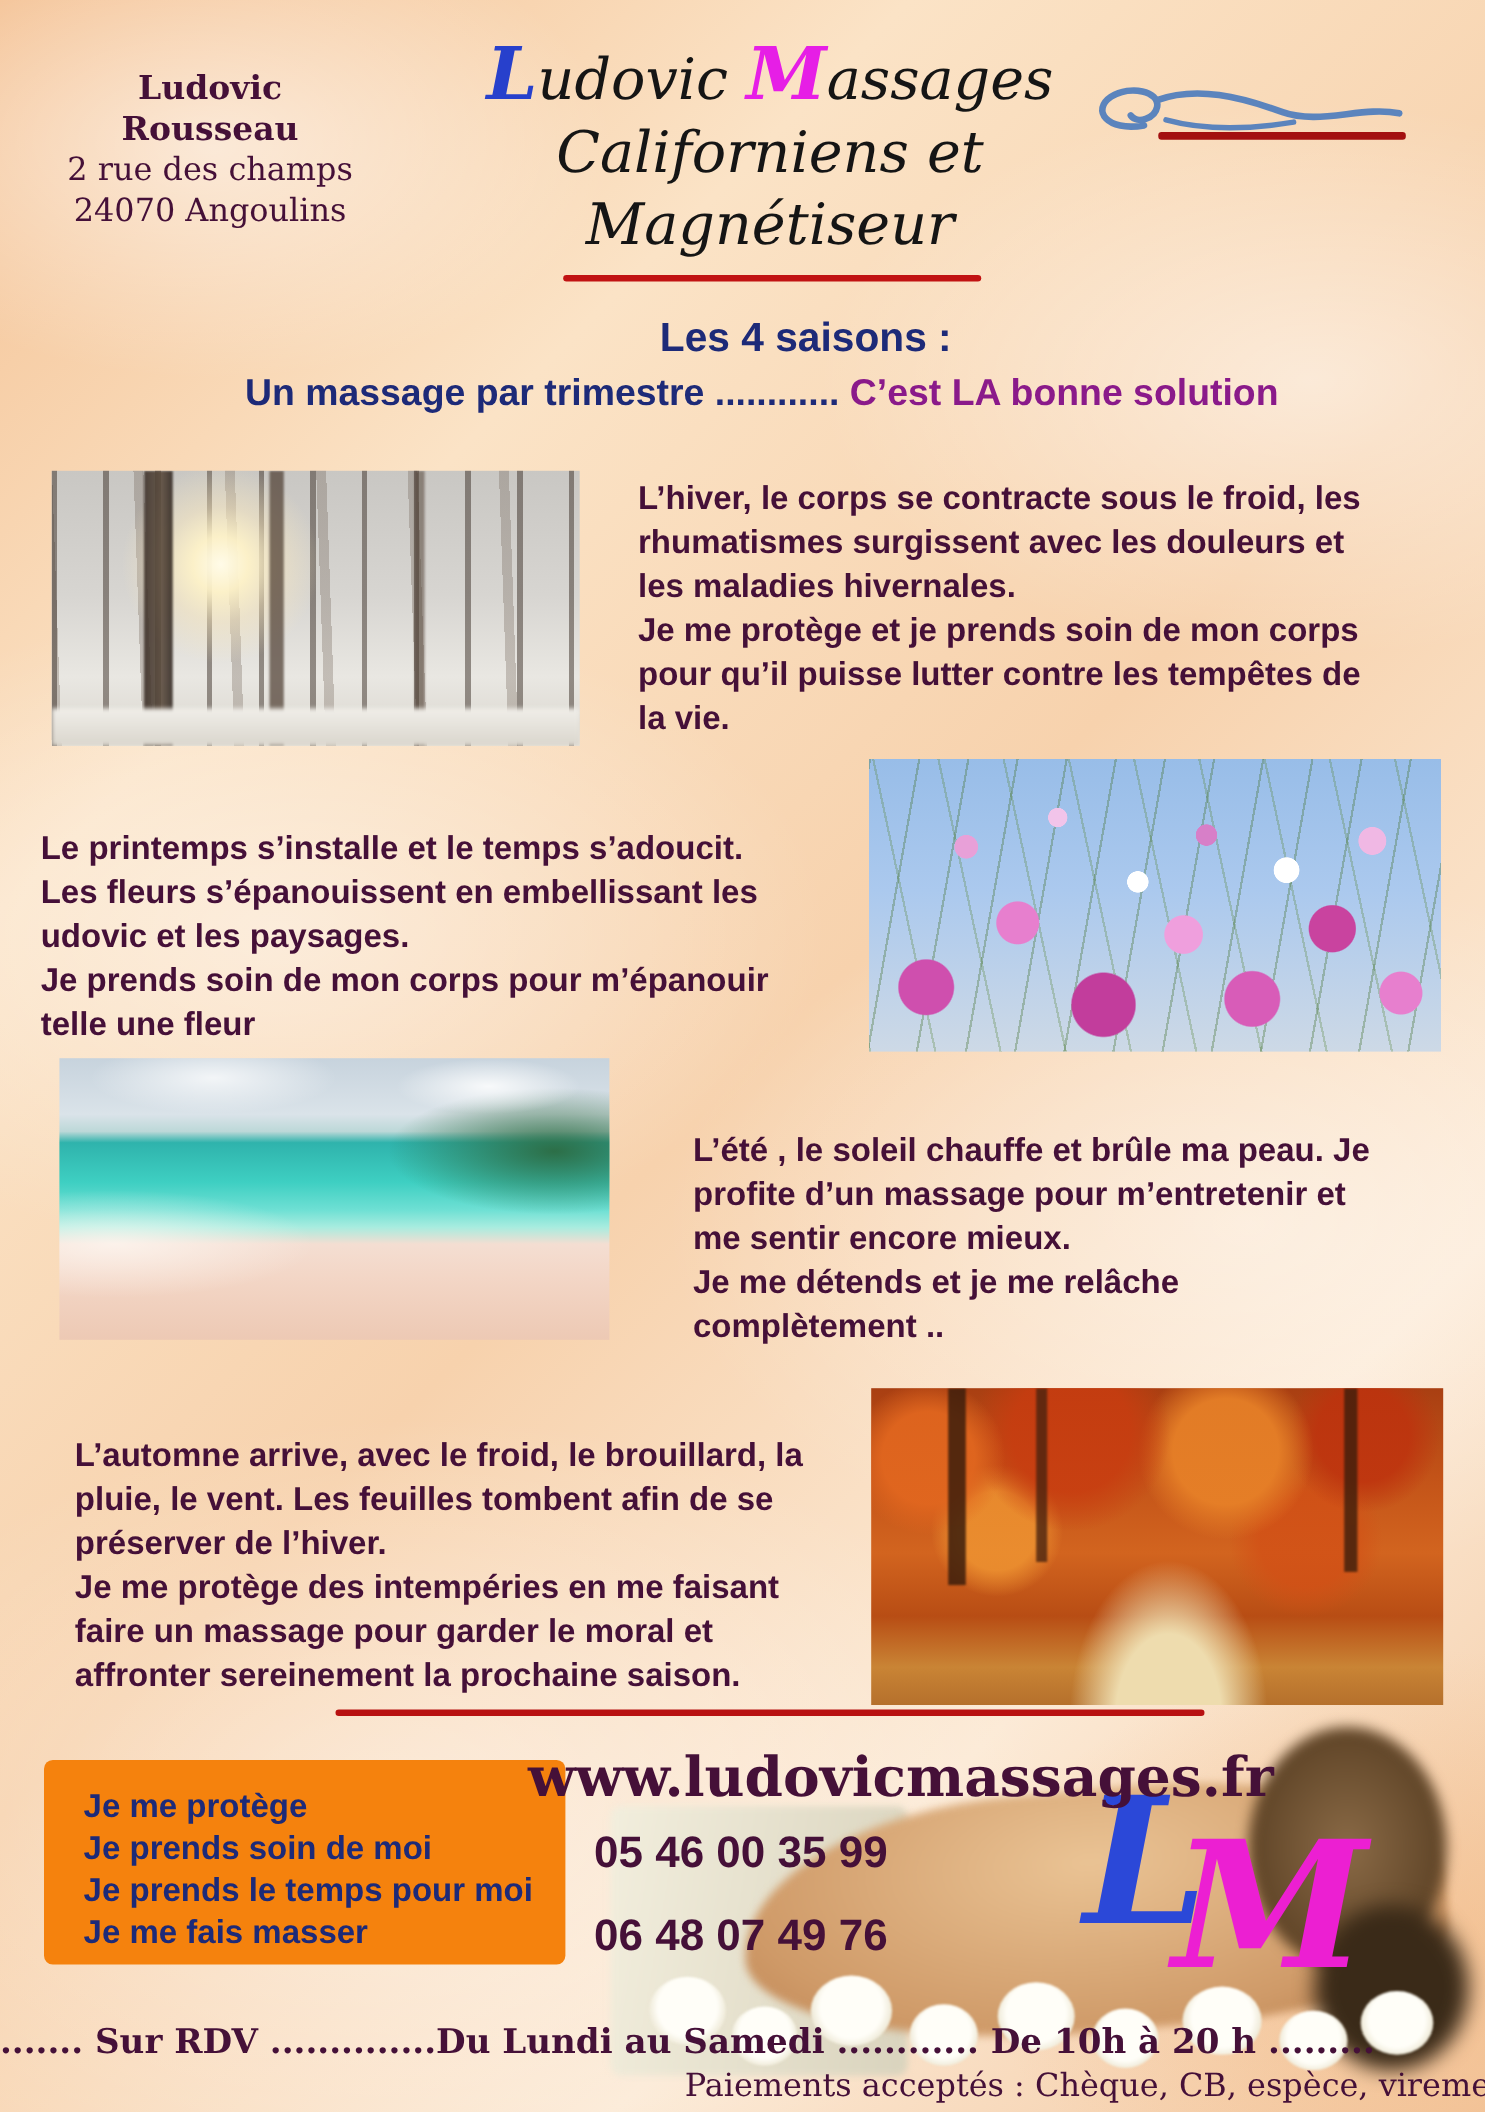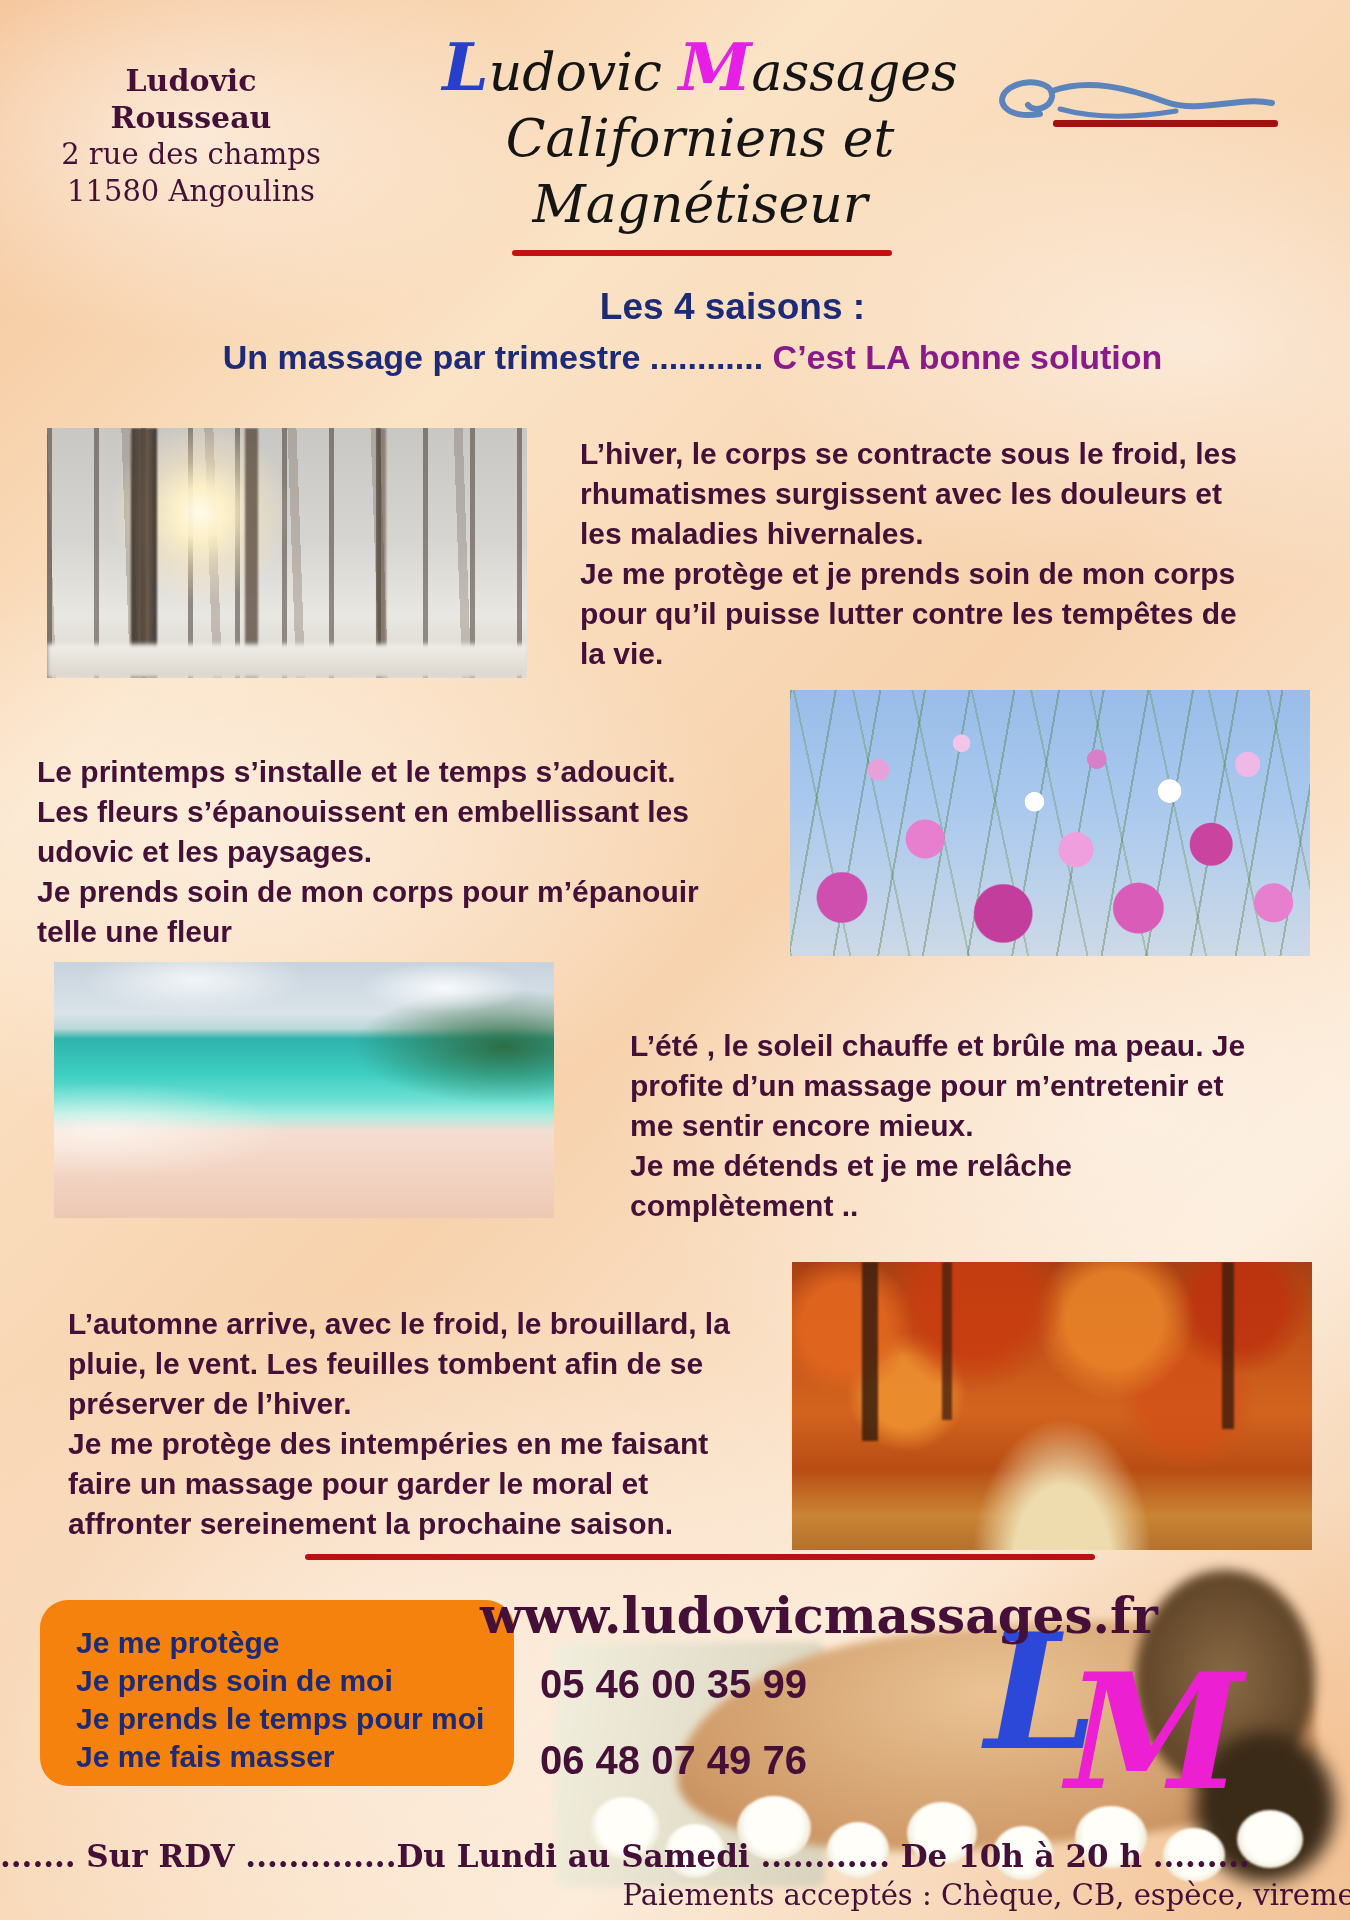--- a/index.html
+++ b/index.html
@@ -104,21 +104,21 @@
       radial-gradient(ellipse 120px 190px at 52% 104%, #eedcae 0 40%, rgba(238,220,174,0) 75%),
       linear-gradient(180deg,#a93f12 0%,#c35318 28%,#d2641f 52%,#b84d14 72%,#c98435 88%,#b5702c 100%);}
   .trunk.a1{left:70px;width:16px;height:62%;background:#3c1e0c;opacity:.85;}
   .trunk.a2{left:150px;width:10px;height:55%;background:#4a2410;opacity:.8;}
   .trunk.a3{left:430px;width:12px;height:58%;background:#3c1e0c;opacity:.8;}
 
   
   .divider{left:305px;top:1554px;width:790px;height:6px;background:#b81111;border-radius:3px;}
 
   
-  .pledge{left:40px;top:1600px;width:474px;height:186px;border-radius:28px;background:#f5820d;}
+  .pledge{left:40px;top:1600px;width:474px;height:186px;border-radius:8px;background:#f5820d;}
   .pledge-text{position:absolute;left:36px;top:24px;font-weight:bold;font-size:30px;line-height:38px;color:#1d2a78;}
 
   
   .website{left:480px;top:1586px;width:560px;text-align:center;z-index:6;
     font-family:"DejaVu Serif",serif;font-weight:bold;font-size:50px;color:#451038;}
   .phone{width:350px;z-index:6;
     font-family:Liberation Sans, sans-serif;font-weight:bold;font-size:40px;color:#451038;}
   .phone1{left:540px;top:1662px;}
   .phone2{left:540px;top:1738px;}
 
@@ -145,21 +145,21 @@
     font-family:"DejaVu Serif",serif;font-size:29px;color:#451038;}
 </style>
 </head>
 <body>
 
 <div class="page">
 
   <div class="abs contact">
     <div class="cname">Ludovic Rousseau</div>
     <div>2 rue des champs</div>
-    <div>11580 Angoulins</div>
+    <div>24070 Angoulins</div>
   </div>
 
   <div class="abs title-block">
     <div class="title-l1"><span class="init init-blue">L</span><span>udovic </span><span class="init init-magenta">M</span><span>assages</span></div>
     <div class="title-l2">Californiens et Magnétiseur</div>
   </div>
 
   <svg class="abs logo-swoosh" viewBox="0 0 292 48" fill="none">
     <path d="M52 38 C18 44 4 24 22 12 C40 1 66 7 64 21 C62 32 46 37 40 29" stroke="#5b84bd" stroke-width="6" stroke-linecap="round"></path>
     <path d="M64 15 C100 2 140 12 178 26 C212 38 250 20 284 27" stroke="#5b84bd" stroke-width="6" stroke-linecap="round"></path>

